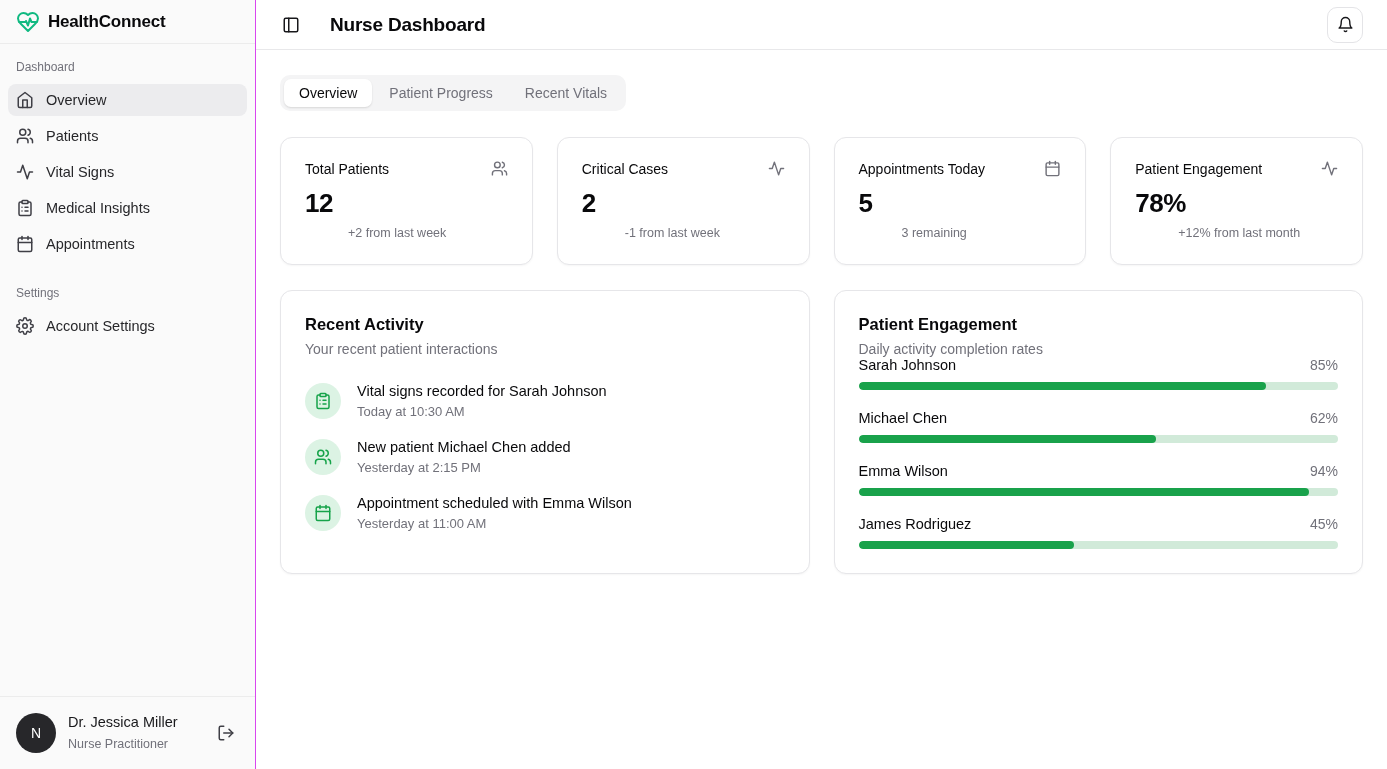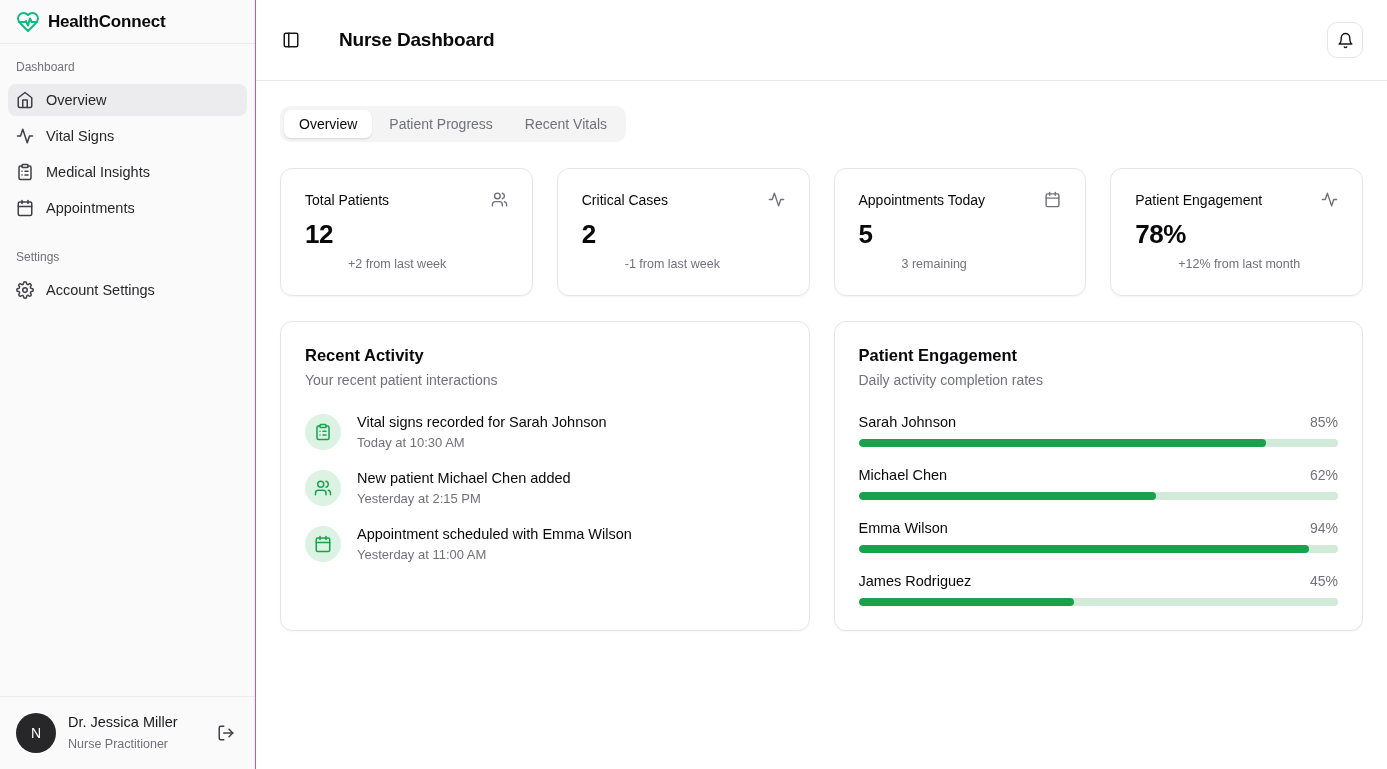--- a/index.html
+++ b/index.html
@@ -26,21 +26,21 @@
   .nav-item .nicon { color:#3f3f46; }
   .sidebar-footer { margin-top:auto; border-top:1px solid #ececec; padding:16px; display:flex; align-items:center; gap:12px; }
   .avatar { width:40px; height:40px; border-radius:50%; background:#27272a; color:#fff; display:flex; align-items:center; justify-content:center; font-size:14px; flex-shrink:0; }
   .user-meta { line-height:1.3; }
   .user-name { font-size:14.5px; font-weight:500; color:#18181b; }
   .user-role { font-size:12.5px; color:#71717a; margin-top:4px; }
   .logout-btn { margin-left:auto; background:none; border:none; color:#3f3f46; cursor:pointer; padding:4px; }
 
   
   .main { flex:1; display:flex; flex-direction:column; background:#fff; min-width:0; }
-  .topbar { height:81px; border-bottom:1px solid #e8e8ea; display:flex; align-items:center; padding:0 24px; gap:37px; flex-shrink:0; }
+  .topbar { height:50px; border-bottom:1px solid #e8e8ea; display:flex; align-items:center; padding:0 24px; gap:28px; flex-shrink:0; }
   .panel-toggle { background:none; border:none; color:#18181b; cursor:pointer; padding:2px; }
   .page-title { font-size:19px; font-weight:700; letter-spacing:-0.2px; }
   .bell-btn { margin-left:auto; width:36px; height:36px; border:1px solid #e4e4e7; border-radius:10px; background:#fff; display:flex; align-items:center; justify-content:center; color:#18181b; cursor:pointer; }
 
   .content { padding:25px 24px; }
 
   
   .tabs { display:inline-flex; background:#f4f4f5; border-radius:10px; padding:4px; gap:2px; margin-bottom:26px; }
   .tab { padding:6px 15px; font-size:14px; color:#71717a; border-radius:7px; background:transparent; border:none; cursor:pointer; font-family:inherit; }
   .tab.active { background:#fff; color:#09090b; font-weight:500; box-shadow:0 1px 2px rgba(0,0,0,.12); }
@@ -60,21 +60,21 @@
   .panel-card { padding:24px; }
   .panel-title { font-size:16.5px; font-weight:700; }
   .panel-subtitle { font-size:14px; color:#71717a; margin-top:7px; }
 
   .activity-list { margin-top:26px; display:flex; flex-direction:column; gap:20px; }
   .activity-item { display:flex; gap:16px; align-items:flex-start; }
   .activity-bubble { width:36px; height:36px; border-radius:50%; background:#dcf3e4; color:#16a34a; display:flex; align-items:center; justify-content:center; flex-shrink:0; }
   .activity-title { font-size:14.5px; font-weight:500; color:#09090b; }
   .activity-time { font-size:13px; color:#71717a; margin-top:5px; }
 
-  .engagement-list { margin-top:26px; display:flex; flex-direction:column; gap:20px; }
+  .engagement-list { display:flex; flex-direction:column; gap:20px; }
   .eng-row-top { display:flex; justify-content:space-between; align-items:baseline; }
   .eng-name { font-size:14.5px; color:#09090b; }
   .eng-pct { font-size:14px; color:#71717a; }
   .bar-track { height:8px; border-radius:99px; background:#d1ead9; margin-top:9px; overflow:hidden; }
   .bar-fill { height:100%; border-radius:99px; background:#19a24b; width:0; }
 </style>
 </head>
 <body>
 
 <aside class="sidebar">
@@ -95,20 +95,31 @@
       <div class="nav-item active">
         <span class="nicon">
           <svg width="18" height="18" viewBox="0 0 24 24" fill="none" stroke="currentColor" stroke-width="2" stroke-linecap="round" stroke-linejoin="round">
               <path d="M3 9l9-7 9 7v11a2 2 0 0 1-2 2H5a2 2 0 0 1-2-2z"></path>
               <polyline points="9 22 9 12 15 12 15 22"></polyline>
             </svg>
         </span>
         <span>Overview</span>
       </div>
 
+      <div class="nav-item">
+        <span class="nicon">
+          <svg width="18" height="18" viewBox="0 0 24 24" fill="none" stroke="currentColor" stroke-width="2" stroke-linecap="round" stroke-linejoin="round">
+              <path d="M16 21v-2a4 4 0 0 0-4-4H6a4 4 0 0 0-4 4v2"></path>
+              <circle cx="9" cy="7" r="4"></circle>
+              <path d="M22 21v-2a4 4 0 0 0-3-3.87"></path>
+              <path d="M16 3.13a4 4 0 0 1 0 7.75"></path>
+            </svg>
+        </span>
+        <span>Patients</span>
+      </div>
 
       <div class="nav-item">
         <span class="nicon">
           <svg width="18" height="18" viewBox="0 0 24 24" fill="none" stroke="currentColor" stroke-width="2" stroke-linecap="round" stroke-linejoin="round">
               <polyline points="22 12 18 12 15 21 9 3 6 12 2 12"></polyline>
             </svg>
         </span>
         <span>Vital Signs</span>
       </div>
 

